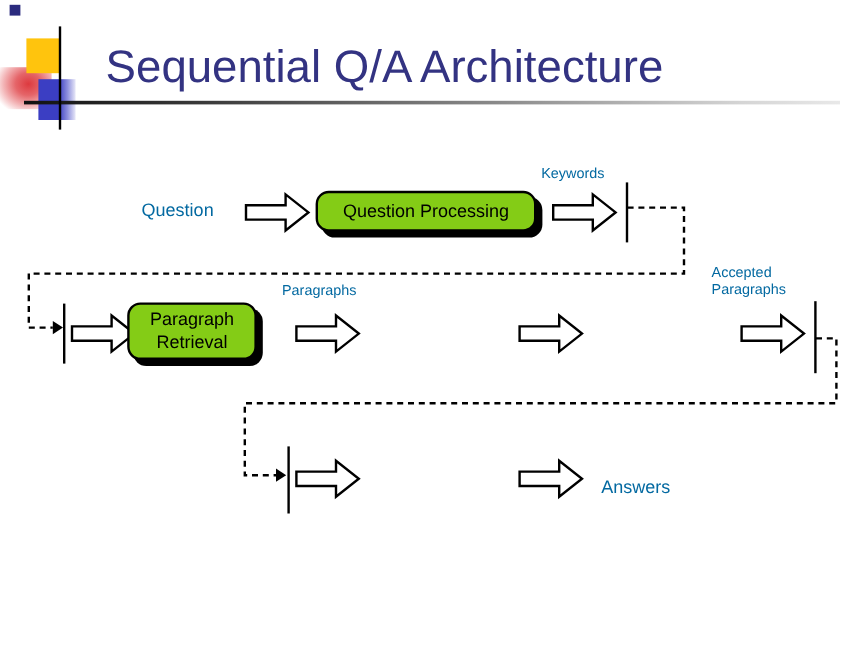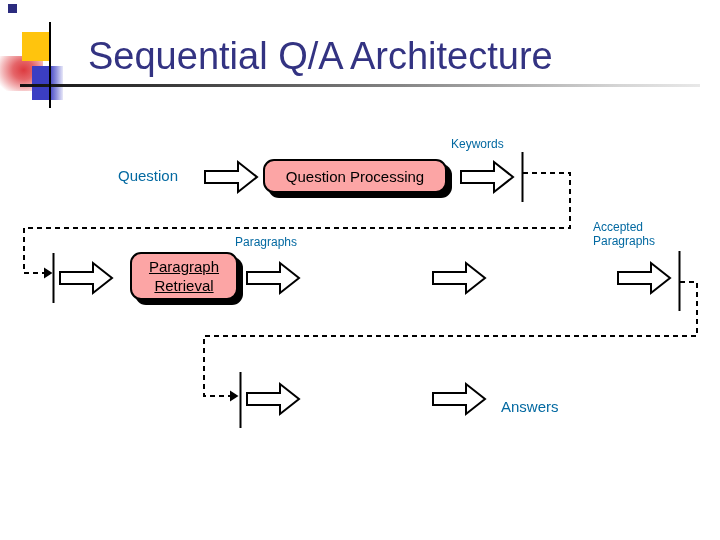--- a/index.html
+++ b/index.html
@@ -29,28 +29,28 @@
     position: absolute; left: 88px; top: 36px; width: 600px;
     font-size: 38px; line-height: 40px; color: #333382;
     letter-spacing: 0px; white-space: nowrap; z-index: 6;
   }
 
   
   #connector-layer { position: absolute; left: 0; top: 0; width: 720px; height: 540px; z-index: 10; }
 
   .flow-box {
     position: absolute; z-index: 12;
-    background: #fca5a5; border: 2px solid #000000; border-radius: 11px;
+    background: #84cc16; border: 2px solid #000000; border-radius: 11px;
     box-shadow: 5px 5px 0 0 #000000;
     display: flex; align-items: center; justify-content: center;
     text-align: center; font-size: 15px; line-height: 19px; color: #000000;
     box-sizing: border-box; padding: 0 4px;
   }
   #box-question-processing { left: 263px; top: 159px; width: 184px; height: 34px; }
-  #box-paragraph-retrieval { left: 130px; top: 252px; width: 108px; height: 48px; text-decoration: underline; }
+  #box-paragraph-retrieval { left: 106px; top: 252px; width: 108px; height: 48px; }
   #box-paragraph-scoring   { left: 303px; top: 252px; width: 112px; height: 48px; }
   #box-paragraph-ordering  { left: 492px; top: 252px; width: 110px; height: 48px; }
   #box-answer-processing   { left: 306px; top: 373px; width: 107px; height: 48px; }
 
   .flow-label { position: absolute; color: #0369a1; z-index: 11; white-space: nowrap; }
   #label-question  { left: 118px; top: 167px; font-size: 15px; }
   #label-keywords  { left: 451px; top: 137px; font-size: 12px; }
   #label-paragraphs{ left: 235px; top: 235px; font-size: 12px; }
   #label-accepted  { left: 593px; top: 220px; font-size: 12px; line-height: 14px; }
   #label-answers   { left: 501px; top: 398px; font-size: 15px; }

